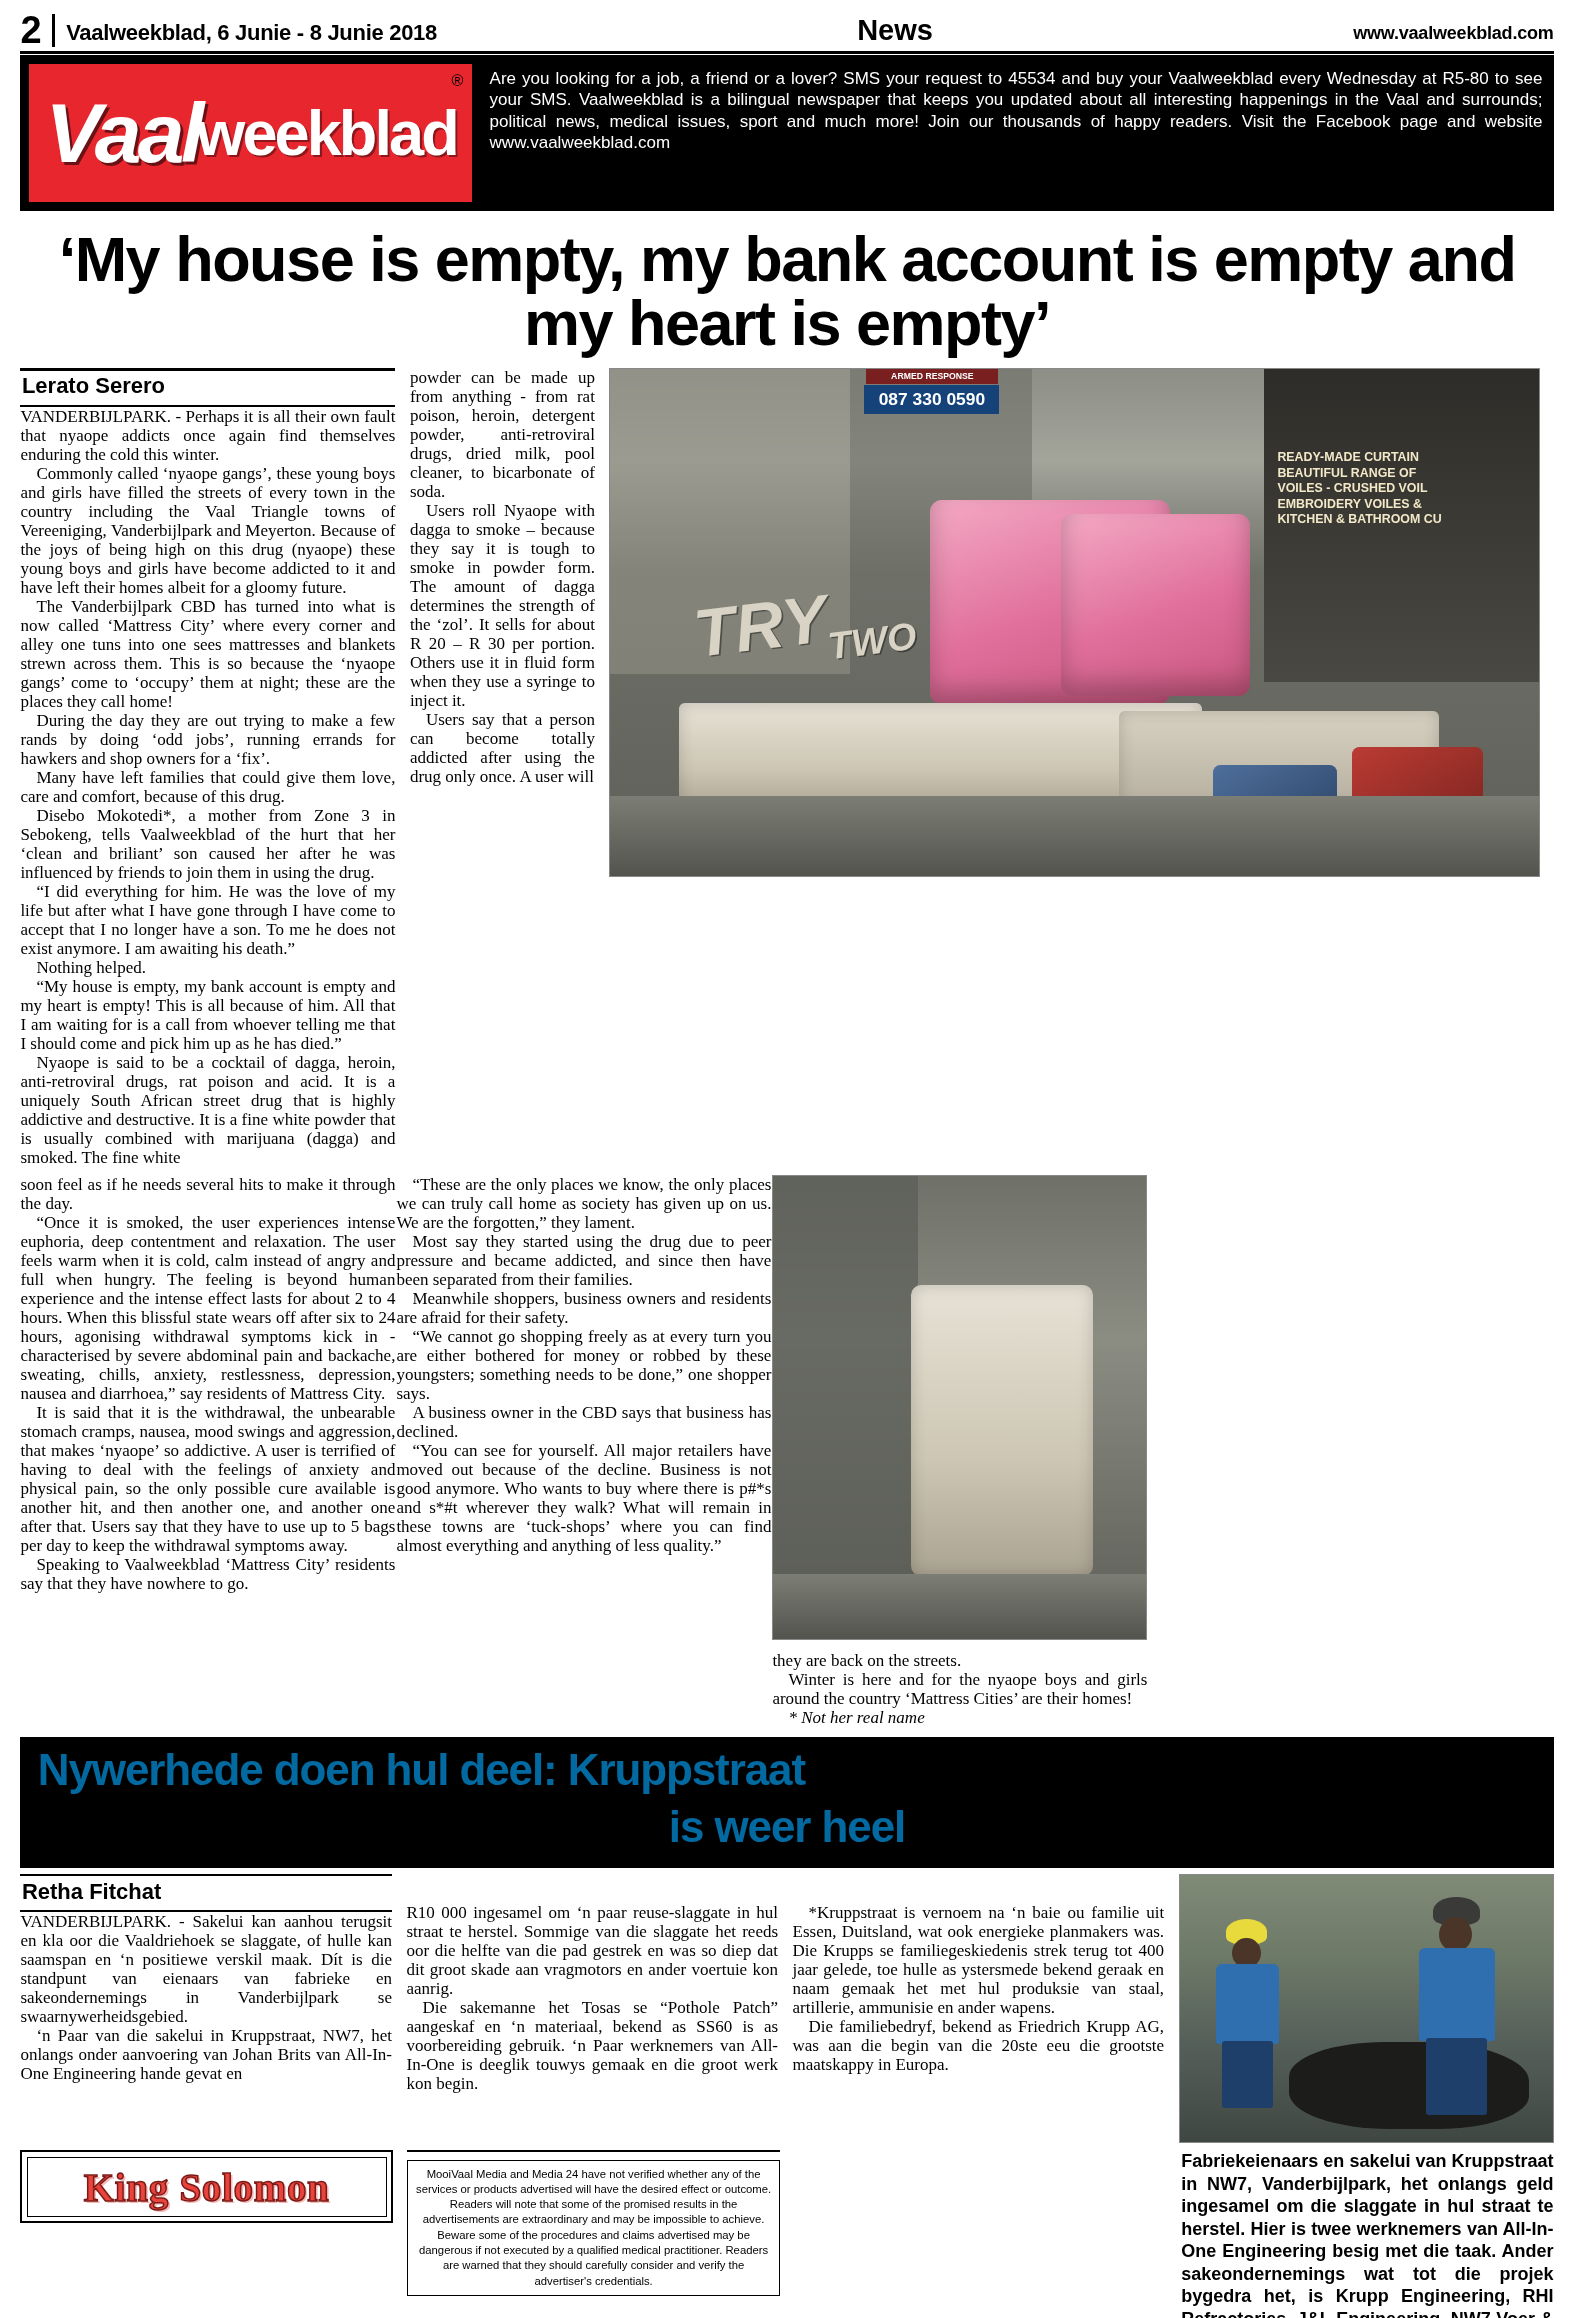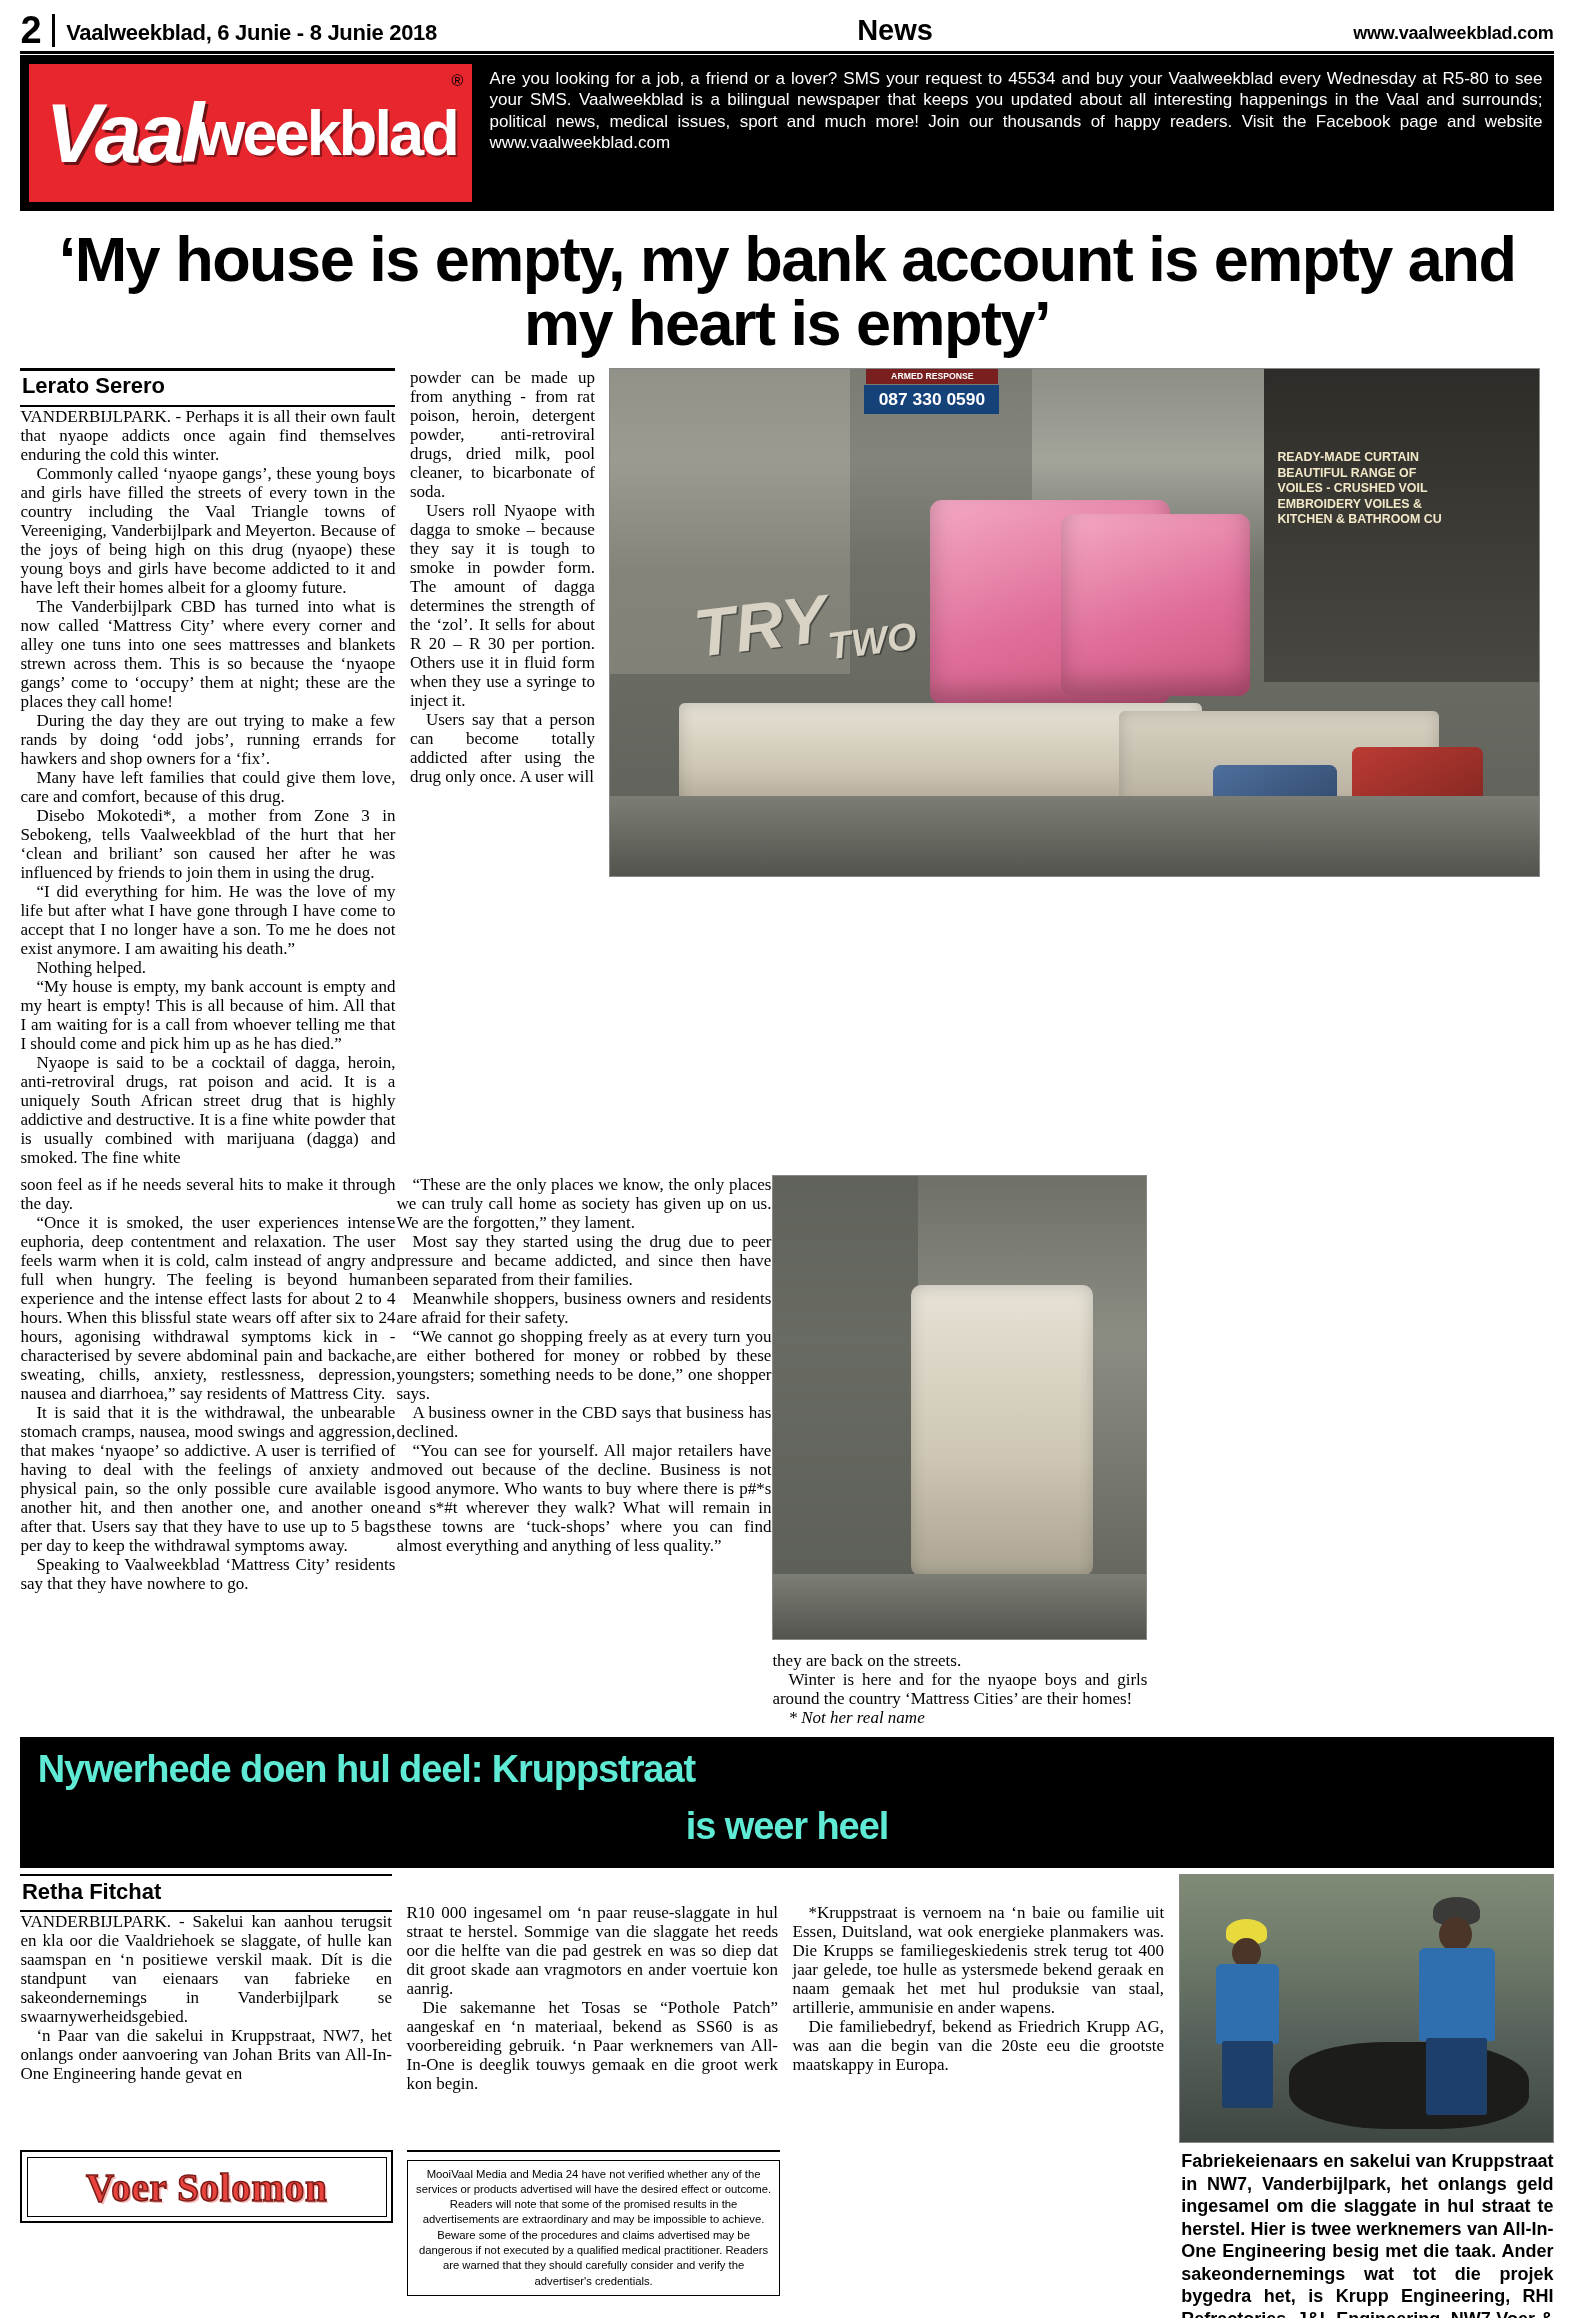--- a/index.html
+++ b/index.html
@@ -153,24 +153,24 @@
       linear-gradient(180deg,#7f8a77 0%,#6e7a68 30%,#56605a 62%,#3f4742 100%); }
   .worker { position:absolute; }
   .worker .body { position:absolute; background:#2f6fb0; border-radius:5.8px 5.8px 2.9px 2.9px; }
   .worker .legs { position:absolute; background:#1f3f6b; border-radius:2.9px; }
   .worker .head { position:absolute; background:#4b3528; border-radius:50%; }
   .worker .helmet { position:absolute; background:#e8d93c; border-radius:50% 50% 30% 30%; }
   .asphalt { position:absolute; background:#1c1c1a; border-radius:40% 45% 38% 42%; }
 
   
   .a2-headbar {
-    background:#000; color:#5eead4; margin-top:10.2px;
+    background:#000; color:#0369a1; margin-top:10.2px;
     padding:4.4px 17.4px 13px 17.4px;
     font-family:"Liberation Sans", sans-serif;
-    font-weight:bold; font-size:38px; line-height:57px;
+    font-weight:bold; font-size:44px; line-height:57px;
     letter-spacing:-1.1px;
   }
   .a2-headbar .l2 { text-align:center; }
   .a2-wrap { display:flex; gap:14.5px; margin-top:5.8px; }
   .a2-col { width:375px; }
   .a2-photo {
     width:375px; height:269px; position:relative; overflow:hidden; border:0.7px solid #888;
   }
 
   
@@ -373,21 +373,21 @@
           <div class="legs" style="left:35px;top:141px;width:61px;height:77px;"></div>
         </div>
       </div>
     </div>
   </div>
 
   <div class="bottom-row">
 
     <div class="ks-ad">
       <div class="ks-inner">
-        <div class="ks-name">Voer Solomon</div>
+        <div class="ks-name">King Solomon</div>
 
       </div>
     </div>
 
     <div class="disclaimer-col">
       <div class="rule-thin"></div>
       <div class="disc-box">
         <p>MooiVaal Media and Media 24 have not verified whether any of the services or products advertised will have the desired effect or outcome. Readers will note that some of the promised results in the advertisements are extraordinary and may be impossible to achieve. Beware some of the procedures and claims advertised may be dangerous if not executed by a qualified medical practitioner. Readers are warned that they should carefully consider and verify the advertiser's credentials.</p>
 
       </div>

